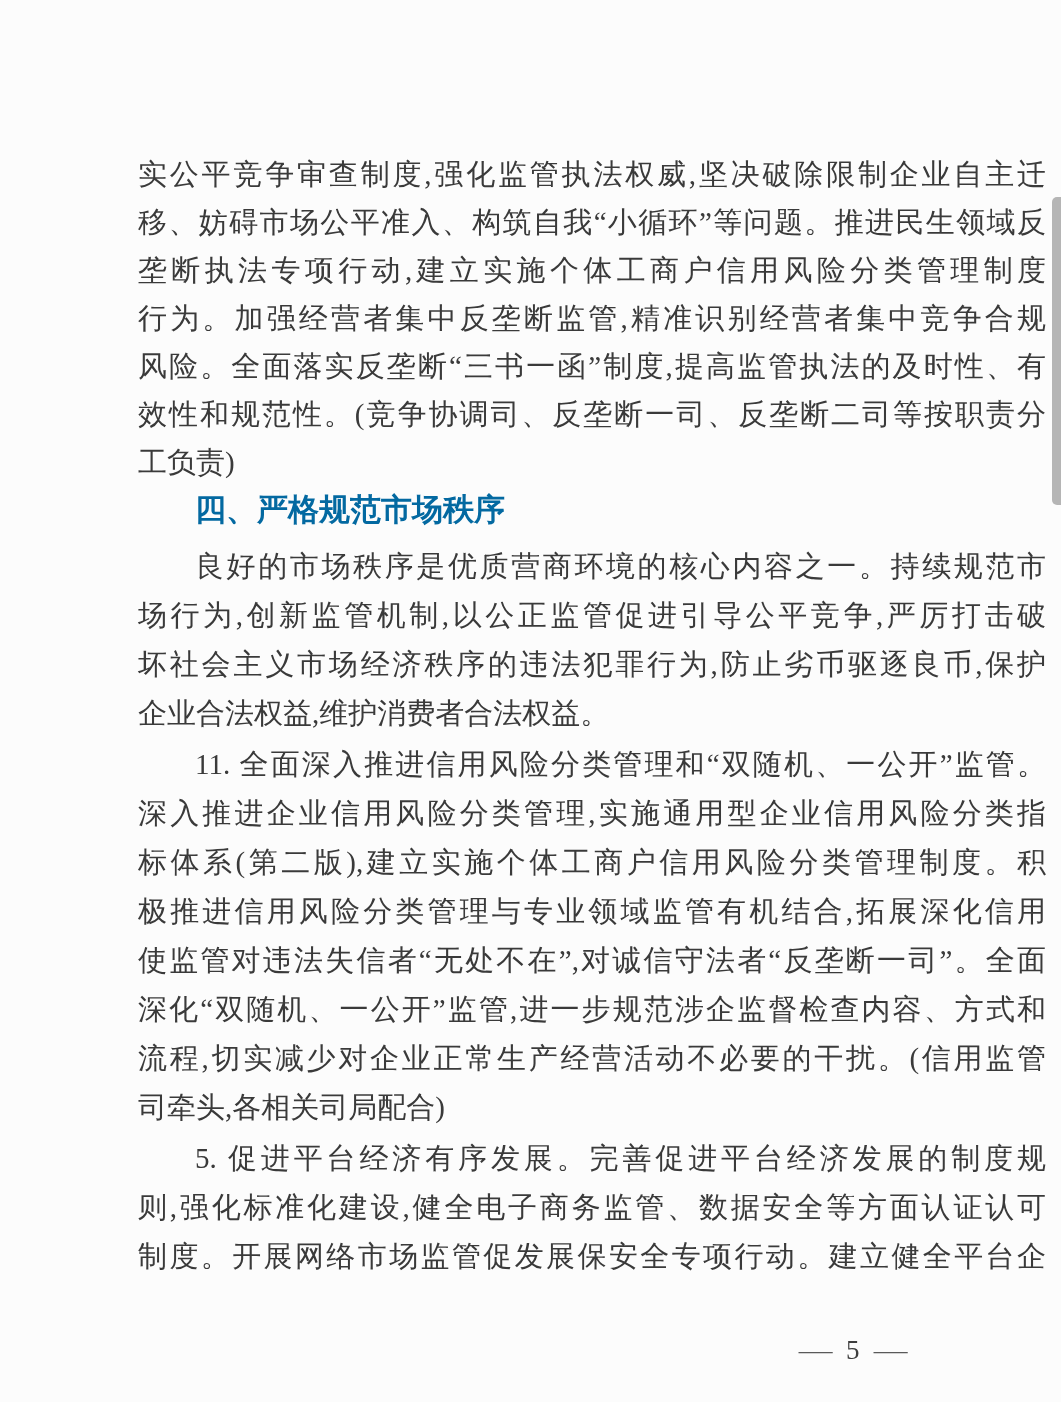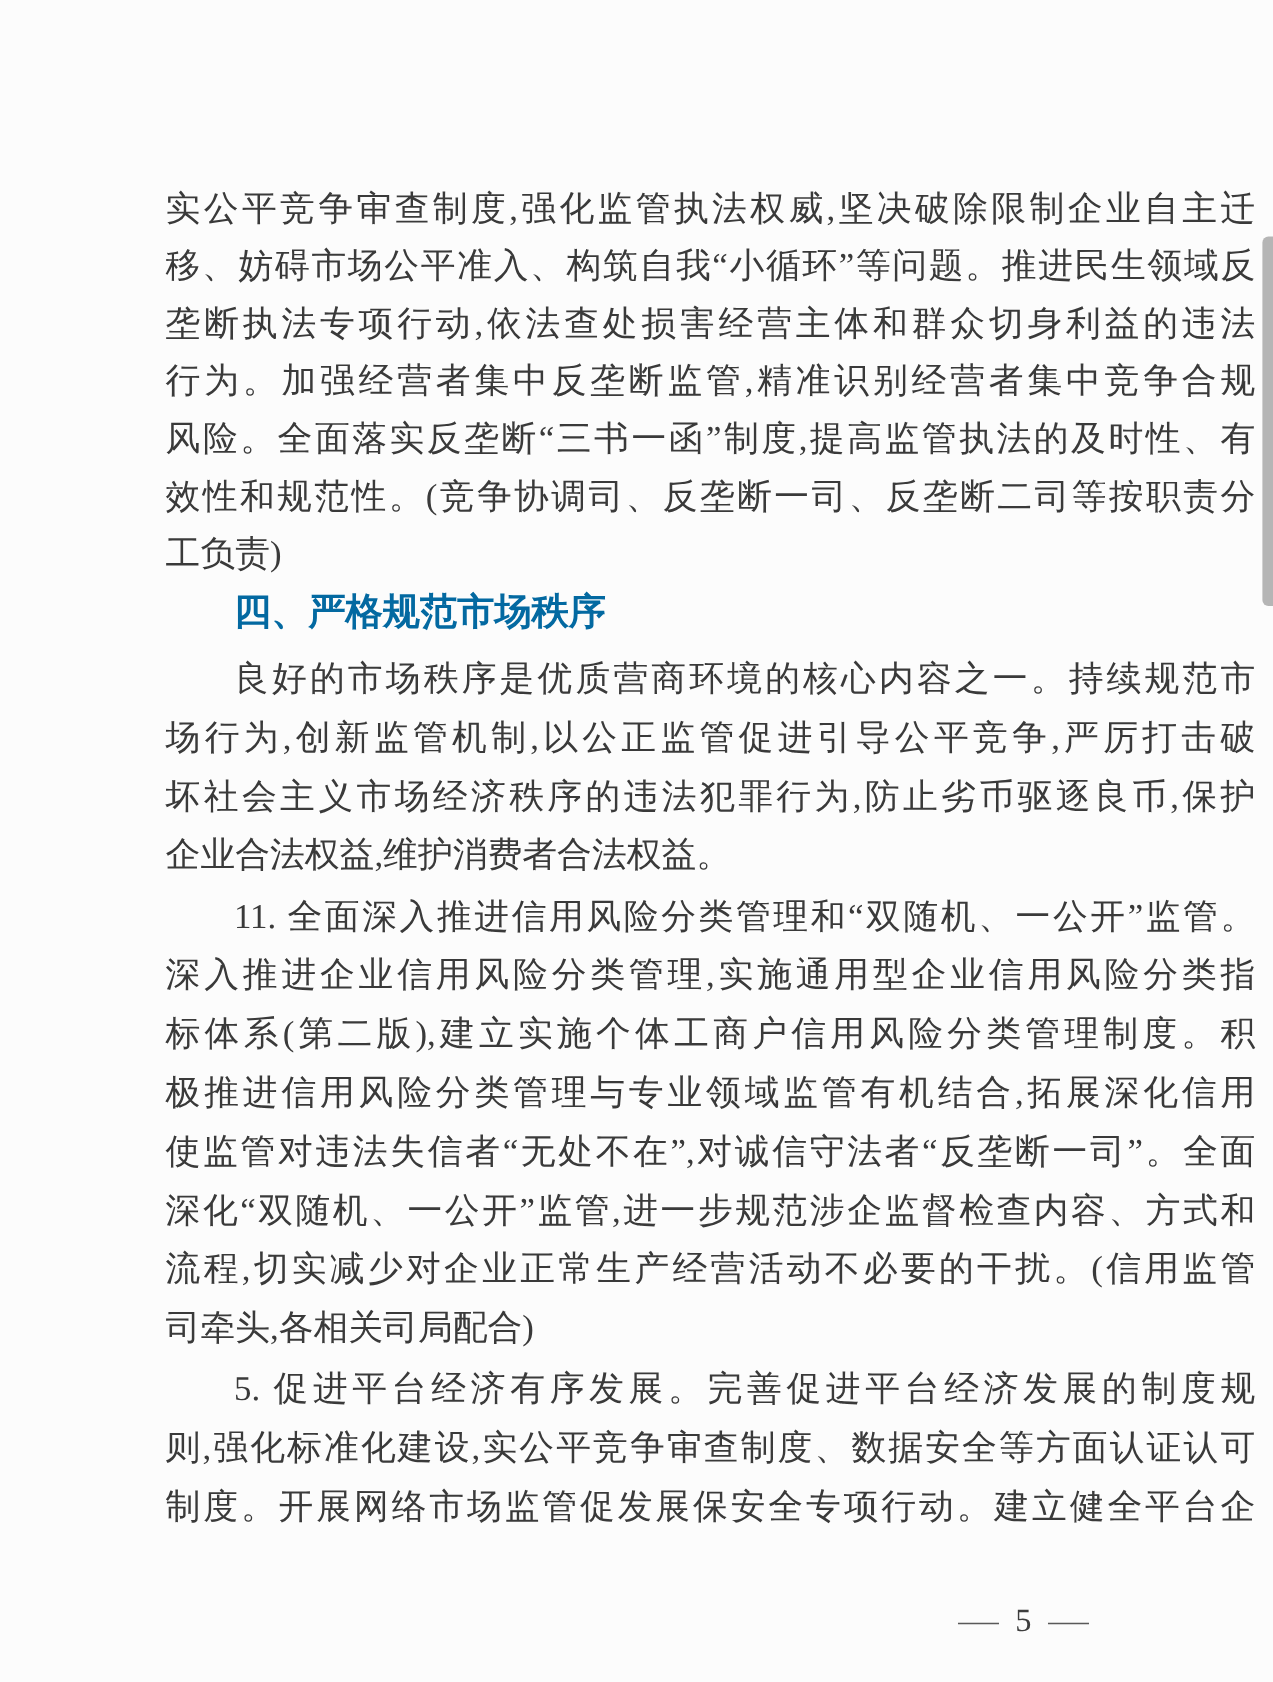--- a/index.html
+++ b/index.html
@@ -68,21 +68,21 @@
 </style>
 </head>
 <body>
 
 <div class="page">
   <div class="content">
 
     <div class="para p1">
       <div class="ln">实公平竞争审查制度,强化监管执法权威,坚决破除限制企业自主迁</div>
       <div class="ln">移、妨碍市场公平准入、构筑自我“小循环”等问题。推进民生领域反</div>
-      <div class="ln">垄断执法专项行动,依法查处损害经营主体和群众切身利益的违法</div>
+      <div class="ln">垄断执法专项行动,建立实施个体工商户信用风险分类管理制度</div>
       <div class="ln">行为。加强经营者集中反垄断监管,精准识别经营者集中竞争合规</div>
       <div class="ln">风险。全面落实反垄断“三书一函”制度,提高监管执法的及时性、有</div>
       <div class="ln">效性和规范性。(竞争协调司、反垄断一司、反垄断二司等按职责分</div>
       <div class="ln last">工负责)</div>
     </div>
 
     <h2 class="heading">四、严格规范市场秩序</h2>
 
     <div class="para p2">
       <div class="ln ind">良好的市场秩序是优质营商环境的核心内容之一。持续规范市</div>
@@ -97,21 +97,21 @@
       <div class="ln">标体系(第二版),建立实施个体工商户信用风险分类管理制度。积</div>
       <div class="ln">极推进信用风险分类管理与专业领域监管有机结合,拓展深化信用</div>
       <div class="ln">使监管对违法失信者“无处不在”,对诚信守法者“反垄断一司”。全面</div>
       <div class="ln">深化“双随机、一公开”监管,进一步规范涉企监督检查内容、方式和</div>
       <div class="ln">流程,切实减少对企业正常生产经营活动不必要的干扰。(信用监管</div>
       <div class="ln last">司牵头,各相关司局配合)</div>
     </div>
 
     <div class="para p4">
       <div class="ln ind">5. 促进平台经济有序发展。完善促进平台经济发展的制度规</div>
-      <div class="ln">则,强化标准化建设,实公平竞争审查制度、数据安全等方面认证认可</div>
+      <div class="ln">则,强化标准化建设,健全电子商务监管、数据安全等方面认证认可</div>
       <div class="ln">制度。开展网络市场监管促发展保安全专项行动。建立健全平台企</div>
     </div>
 
   </div>
 
   <div class="footer">
     <span class="dash">—</span>
     <span class="num">5</span>
     <span class="dash">—</span>
   </div>

